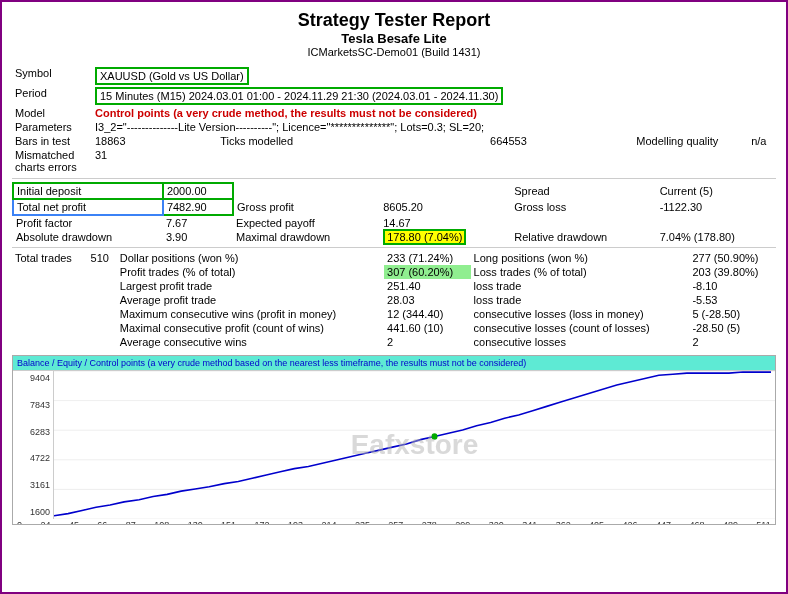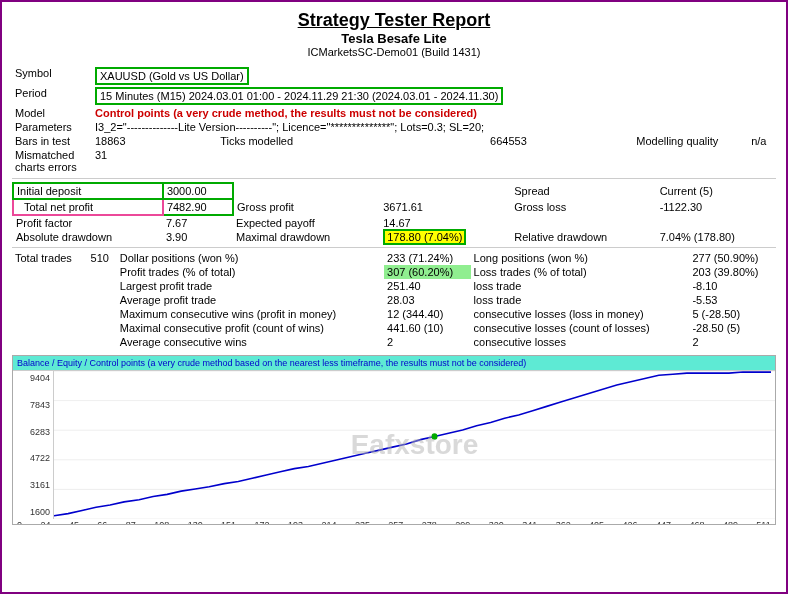--- a/index.html
+++ b/index.html
@@ -16,21 +16,20 @@
     .report-container {
       padding: 8px 10px;
     }
     .header {
       text-align: center;
       margin-bottom: 8px;
     }
     .header-title {
       font-size: 18px;
       font-weight: bold;
-      text-decoration: underline;
     }
     .header-subtitle {
       font-size: 13px;
       font-weight: bold;
     }
     .header-build {
       font-size: 11px;
     }
     .info-table {
       width: 100%;
@@ -175,30 +174,30 @@
     </tr>
   </tbody>
     </table>
 
   <div class="section-divider"></div>
 
   <table class="main-stats">
     <tbody>
         <tr>
       <td style="border: 2px solid #00aa00; padding:1px 3px;">Initial deposit</td>
-      <td style="border: 2px solid #00aa00; padding:1px 3px;">3000.00</td>
+      <td style="border: 2px solid #00aa00; padding:1px 3px;">2000.00</td>
       <td colspan="2"></td>
       <td>Spread</td>
       <td>Current (5)</td>
     </tr>
     <tr>
-      <td style="border: 2px solid #ec4899; padding:1px 10px;">Total net profit</td>
+      <td style="border: 2px solid #3b82f6; padding:1px 3px;">Total net profit</td>
       <td style="border: 2px solid #00aa00; padding:1px 3px;">7482.90</td>
       <td>Gross profit</td>
-      <td>3671.61</td>
+      <td>8605.20</td>
       <td>Gross loss</td>
       <td>-1122.30</td>
     </tr>
     <tr>
       <td>Profit factor</td>
       <td>7.67</td>
       <td>Expected payoff</td>
       <td>14.67</td>
       <td colspan="2"></td>
     </tr>

